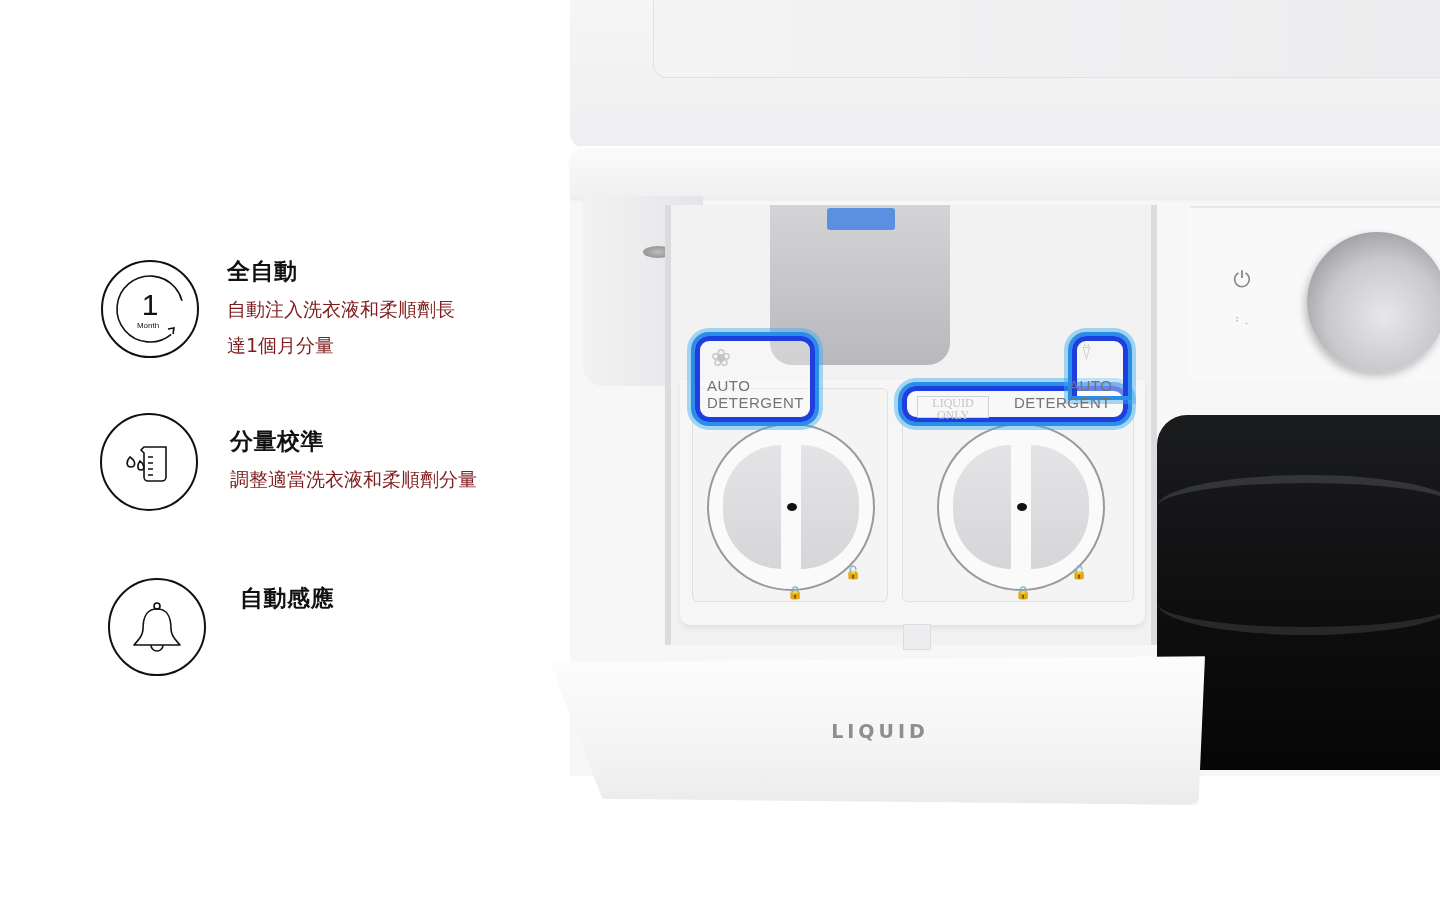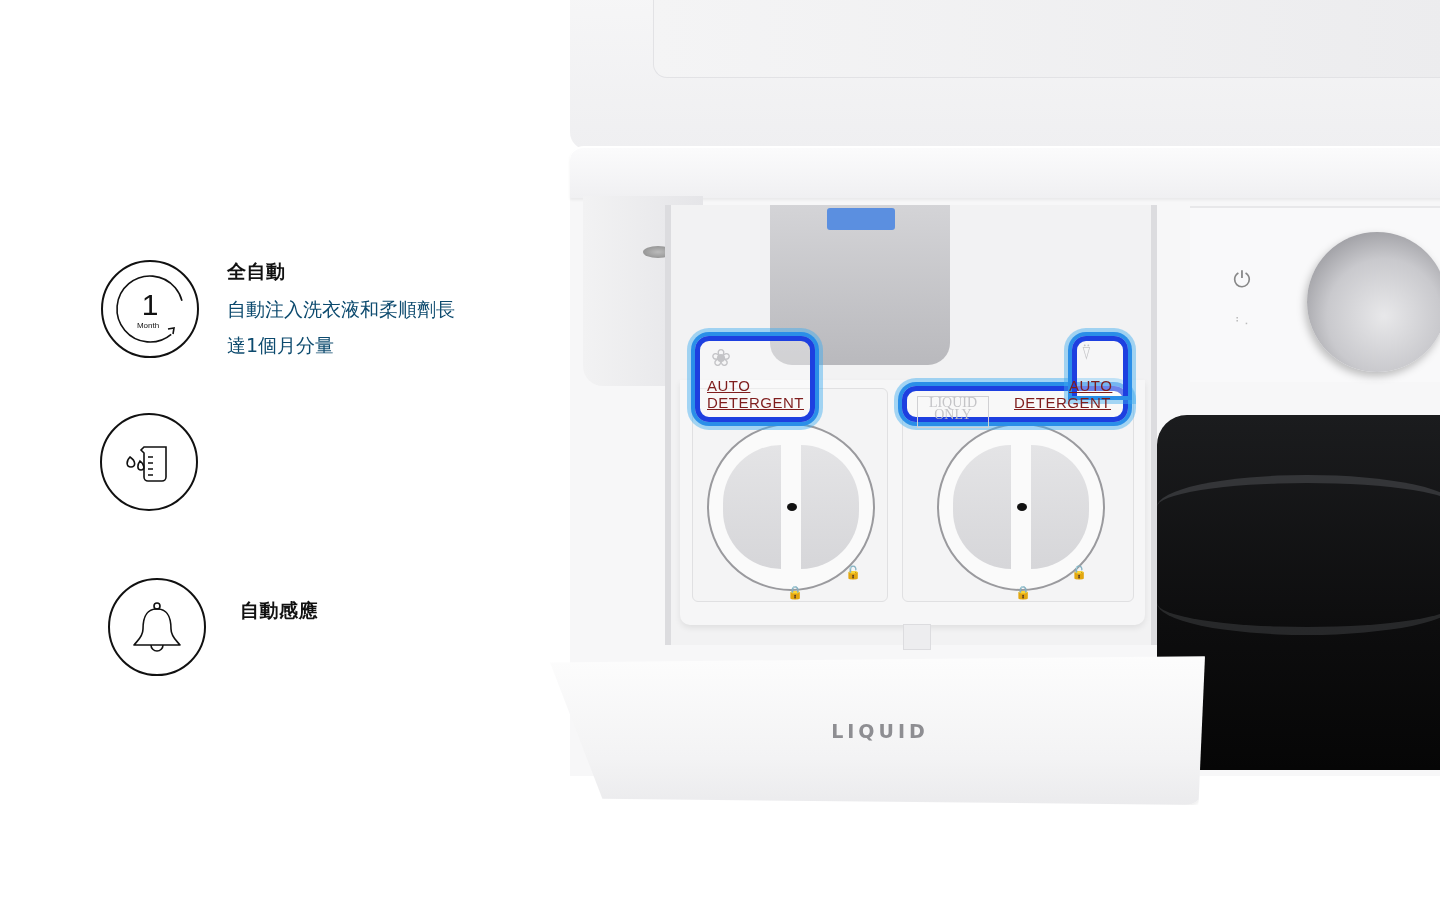--- a/index.html
+++ b/index.html
@@ -6,30 +6,30 @@
   html, body { width: 1440px; height: 900px; background: #ffffff; overflow: hidden; }
   body { position: relative; font-family: "DejaVu Sans", "Liberation Sans", sans-serif; color: #111; }
 
   
   .feature { position: absolute; display: flex; align-items: flex-start; }
   .feature .icon-circle {
     width: 98px; height: 98px; border: 2px solid #111; border-radius: 50%;
     display: flex; align-items: center; justify-content: center; flex-shrink: 0;
   }
   .feature .text { margin-left: 28px; }
-  .feature .title { font-size: 19px; font-weight: bold; line-height: 24px; letter-spacing: 0.5px; }
-  .feature .desc { font-size: 19px; line-height: 36px; color: #0c4a6e; margin-top: 8px; white-space: pre-line; }
+  .feature .title { font-size: 23px; font-weight: bold; line-height: 24px; letter-spacing: 0.5px; }
+  .feature .desc { font-size: 19px; line-height: 36px; color: #7f1d1d; margin-top: 8px; white-space: pre-line; }
 
   #f1 { left: 101px; top: 260px; }
   #f1 .text { margin-top: -1px; }
   #f2 { left: 100px; top: 413px; }
   #f2 .text { margin-left: 32px; margin-top: 16px; }
   #f3 { left: 108px; top: 578px; }
   #f3 .icon-circle { width: 98px; height: 98px; }
-  #f3 .text { margin-left: 34px; margin-top: 20px; }
+  #f3 .text { margin-left: 34px; margin-top: 8px; }
 
   
   .washer { position: absolute; left: 545px; top: 0; width: 895px; height: 900px; }
   .top-panel {
     position: absolute; left: 25px; top: -10px; width: 900px; height: 160px;
     background: linear-gradient(#f6f6f7, #efeff1);
     border-radius: 0 0 0 18px;
   }
   .top-inset {
     position: absolute; left: 108px; top: -10px; width: 800px; height: 88px;
@@ -106,25 +106,24 @@
   
   .glow {
     position: absolute; border: 5px solid #1d3fe0; border-radius: 14px;
     box-shadow: 0 0 0 4px #2a8ee8, 0 0 0 8px rgba(60,170,240,0.45);
     background: rgba(255,255,255,0.35);
   }
   .glow.soft { left: 150px; top: 336px; width: 120px; height: 86px; border-radius: 14px 14px 14px 14px; }
   .glow.det { left: 357px; top: 386px; width: 226px; height: 36px; }
   .glow.det-up { left: 527px; top: 336px; width: 56px; height: 60px; border-bottom: none; border-radius: 14px 14px 0 0; }
   .label {
-    position: absolute; font-family: "Liberation Sans", "DejaVu Sans", sans-serif; font-size: 15px; line-height: 17px; color: #7f1d1d;
+    position: absolute; font-family: "Liberation Sans", "DejaVu Sans", sans-serif; font-size: 15px; line-height: 17px; color: #737373;
     letter-spacing: 0.5px;
-    text-decoration: underline;
-  }
-  .liquid-only { position: absolute; left: 372px; top: 396px; width: 72px; height: 32px; border: 1px solid #d0d0d3; font-size: 14px; line-height: 12px; color: #c4c4c7; text-align: center; font-family: "Liberation Serif", serif; }
+  }
+  .liquid-only { position: absolute; left: 372px; top: 396px; width: 72px; height: 22px; border: 1px solid #d0d0d3; font-size: 12px; line-height: 12px; color: #c4c4c7; text-align: center; font-family: "Liberation Serif", serif; }
   .flower-icon { position: absolute; left: 166px; top: 344px; font-size: 24px; color: #c4c4c7; }
   .pour-icon { position: absolute; left: 536px; top: 342px; font-size: 18px; color: #c4c4c7; }
 
   
   .drawer-front {
     position: absolute; left: 5px; top: 650px; width: 655px; height: 155px;
     background: linear-gradient(#fdfdfd, #f3f3f4 70%, #ebebed);
     border-radius: 8px 8px 20px 40px;
     box-shadow: 0 2px 4px rgba(0,0,0,0.08);
     clip-path: polygon(0 8%, 100% 4%, 99% 100%, 8% 96%);
@@ -156,20 +155,24 @@
 
 <div class="feature" id="f2">
   <div class="icon-circle">
     <svg width="70" height="70" viewBox="0 0 70 70">
       <path d="M16 30 c-4 4 -4 10 1 10 c5 0 5 -6 -1 -10 z" fill="none" stroke="#111" stroke-width="1.6"></path>
       <path d="M26 34 c-3 4 -3 9 1 9 c4 0 4 -5 -1 -9 z" fill="none" stroke="#111" stroke-width="1.6"></path>
       <path d="M30 20 h22 v30 a4 4 0 0 1 -4 4 h-14 a4 4 0 0 1 -4 -4 v-24 l-3 -3 z" fill="none" stroke="#111" stroke-width="1.6"></path>
       <path d="M34 30 h5 M34 36 h5 M34 42 h5 M34 48 h5" stroke="#111" stroke-width="1.4"></path>
     </svg>
   </div>
+  <div class="text">
+    <div class="title">分量校準</div>
+    <div class="desc">調整適當洗衣液和柔順劑分量</div>
+  </div>
 </div>
 
 <div class="feature" id="f3">
   <div class="icon-circle">
     <svg width="70" height="70" viewBox="0 0 70 70">
       <circle cx="35" cy="14" r="3" fill="none" stroke="#111" stroke-width="1.6"></circle>
       <path d="M35 17 c-12 0 -14 10 -14 20 c0 8 -6 12 -9 16 h46 c-3 -4 -9 -8 -9 -16 c0 -10 -2 -20 -14 -20 z" fill="none" stroke="#111" stroke-width="1.6" stroke-linejoin="round"></path>
       <path d="M29 53 a6 6 0 0 0 12 0" fill="none" stroke="#111" stroke-width="1.6"></path>
     </svg>
   </div>

